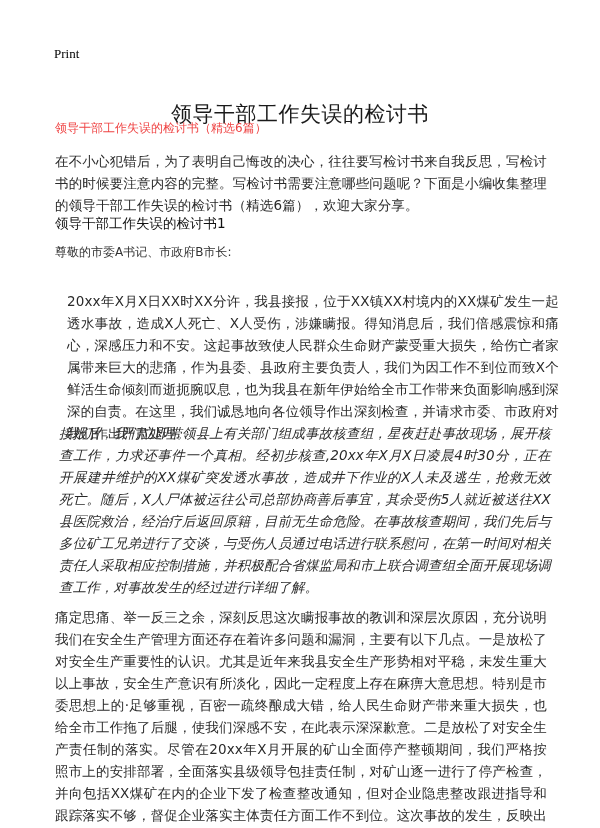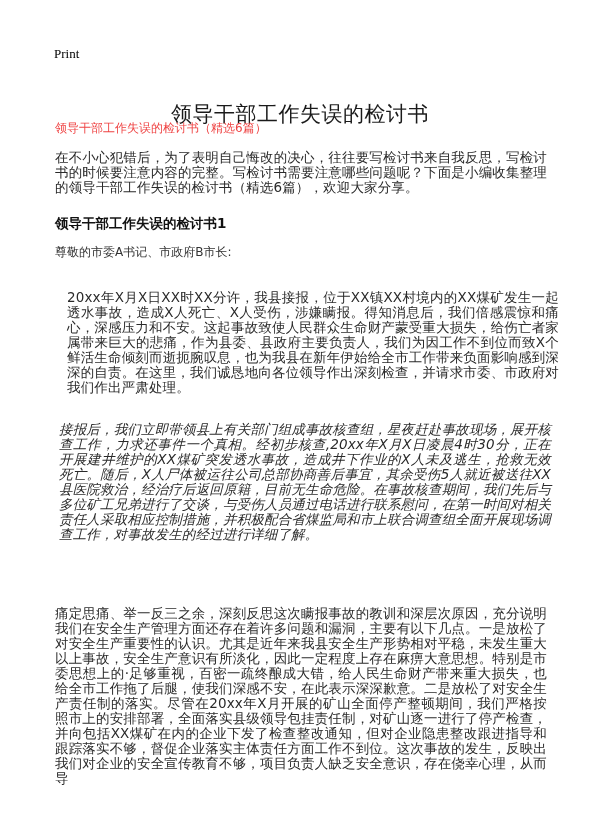--- a/index.html
+++ b/index.html
@@ -11,25 +11,25 @@
       position: absolute; left: 54px; top: 46px;
       font-family: "Liberation Serif", serif; font-size: 13px; color: #000000;
     }
     .doc-title {
       position: absolute; left: 0; width: 600px; top: 100px; text-align: center;
       font-size: 21px; color: #1a1a1a; letter-spacing: 0.5px;
     }
     .content { position: absolute; left: 55px; width: 492px; }
     .subtitle { top: 120px; font-size: 12px; color: #ef4444; }
     .para {
-      font-size: 13.5px; line-height: 15px; color: #2a2a2a;
+      font-size: 13.5px; line-height: 22px; color: #2a2a2a;
       text-align: justify; letter-spacing: 0.15px;
     }
     .intro { top: 150px; }
-    .section-heading { top: 215px; font-size: 13.5px; font-weight: bold; color: #111; }
+    .section-heading { top: 215px; font-size: 13.5px; font-weight: normal; color: #111; }
     .salutation { top: 244px; font-size: 12px; color: #333; }
     .p1 { top: 278px; }
     .p2 { top: 418px; }
     .p3 { top: 606px; }
   </style>
 </head>
 <body>
 
 <div class="print-link">Print</div>
 

